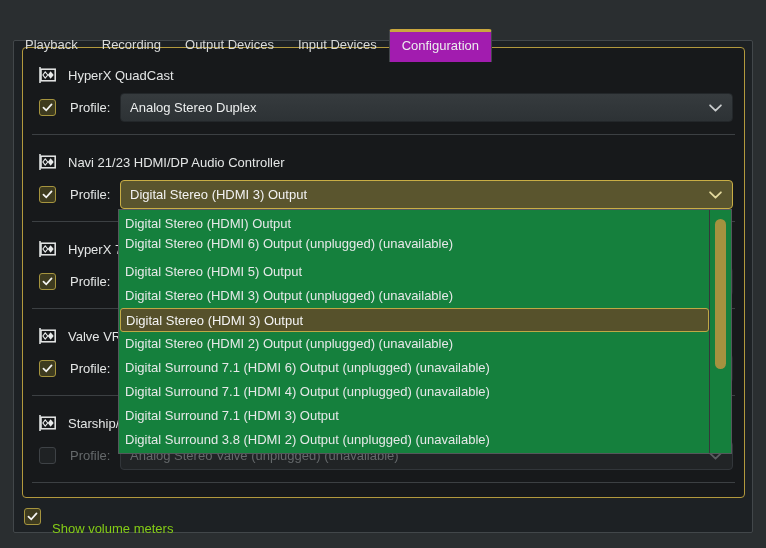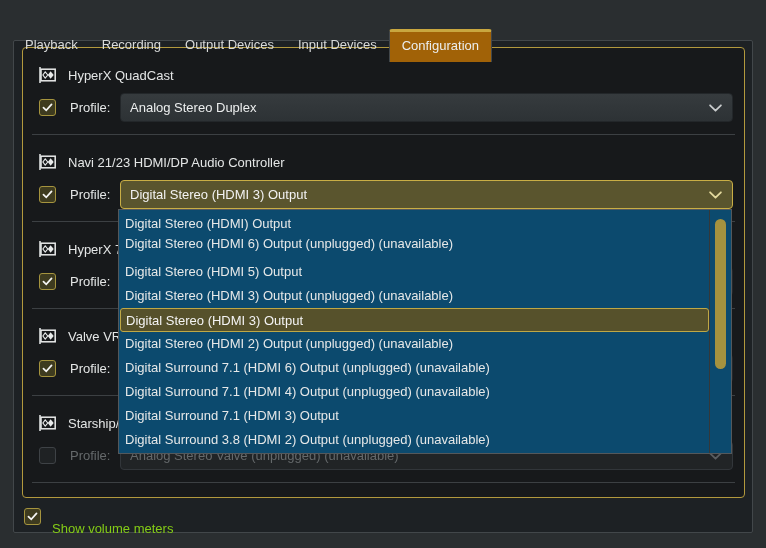--- a/index.html
+++ b/index.html
@@ -11,21 +11,21 @@
     font-size:13px; color:#e4e6e6;
   }
 
   
   .tabbar { position:absolute; left:13px; top:9px; height:33px; display:flex; z-index:3;margin-top:20px; }
   .tab {
     padding:0 12px; line-height:32px; height:32px; color:#d8dada; cursor:default;
     white-space:nowrap;
   }
   .tab.active {
-    background:#a16207;
+    background:#a21caf;
     border:1px solid #42474a; border-bottom:none;
     border-top:3px solid #c9a73f;
     border-radius:3px 3px 0 0;
     height:33px; line-height:28px; color:#eceeee;
   }
 
   
   .page {
     position:absolute; left:13px; top:40px; width:740px; height:493px;
     background:#1d2124; border:1px solid #42474a; border-radius:2px; z-index:1;
@@ -68,21 +68,21 @@
   .combo.open .combo-text { color:#f3f3f3; }
   .combo.open { color:#e4da9e; }
   .combo.disabled { background:#212426; border-color:#32363a; color:#5a5e61; }
   .combo.disabled .combo-text { color:#65696b; }
 
   .separator { position:absolute; left:9px; top:72px; width:703px; height:1px; background:#4a4e51; opacity:.75; }
 
   
   .popup {
     position:absolute; left:118px; top:209px; width:614px; height:245px;
-    background:#0c4a6e; border:1px solid #54585b; z-index:40;
+    background:#15803d; border:1px solid #54585b; z-index:40;
   }
   .dd-item {
     position:absolute; left:1px; width:589px; height:24px;
     line-height:23px; padding-left:5px; color:#e6e8e8; white-space:nowrap; overflow:hidden;
   }
   .dd-item.selected {
     background:#56512b; border:1px solid #bfa845; border-radius:3px; color:#f4f4f4;
   }
   .popup .scrollbar {
     position:absolute; right:0; top:0; bottom:0; width:22px;

